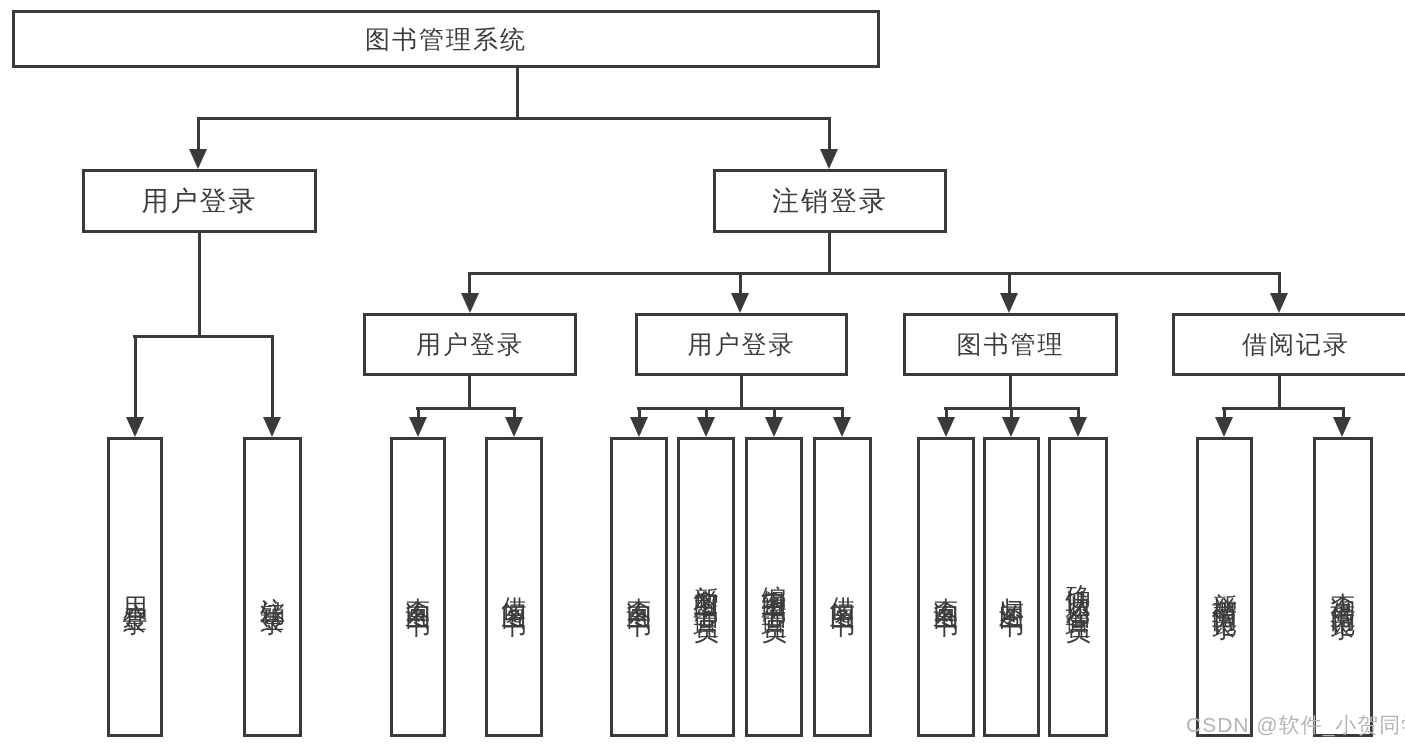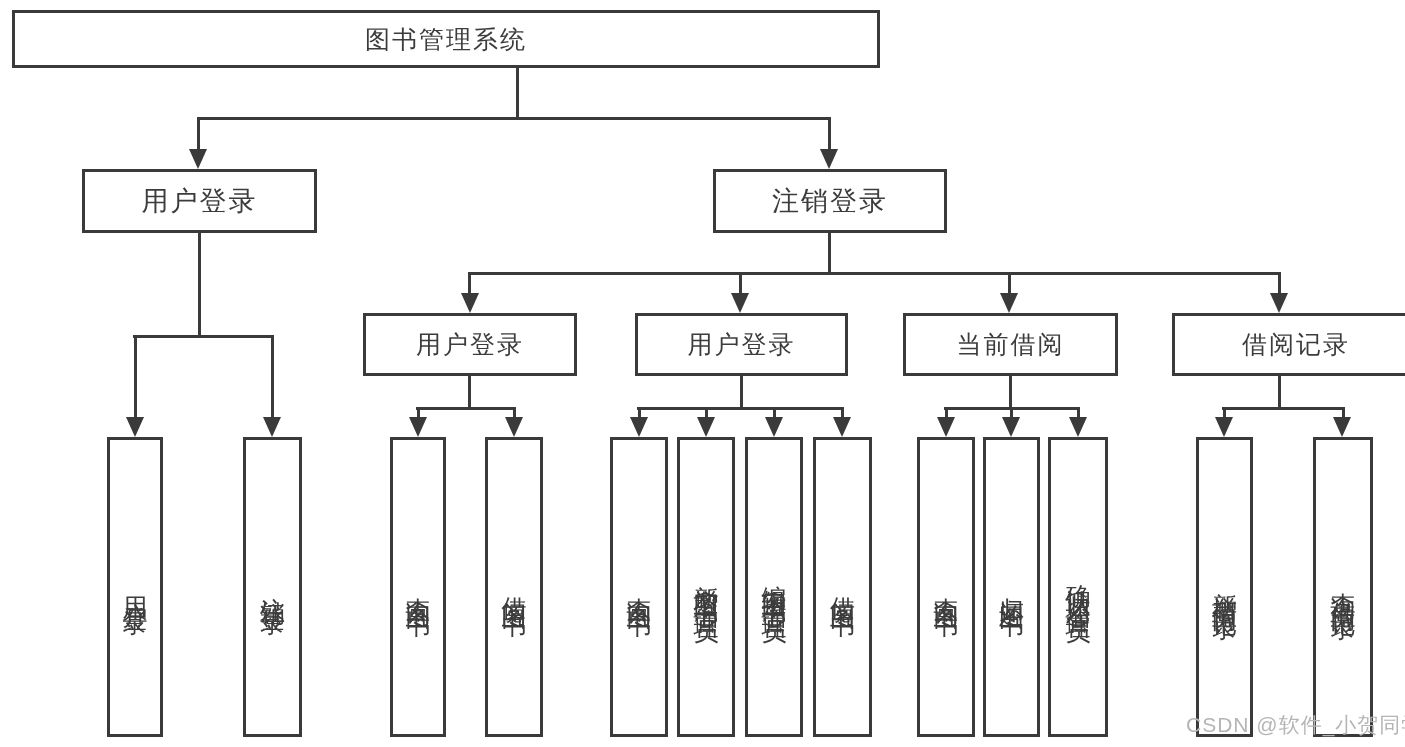--- a/index.html
+++ b/index.html
@@ -60,21 +60,21 @@
 
 <div class="canvas">
 
   <div class="box" style="left:12px; top:10px; width:868px; height:58px;">图书管理系统</div>
 
   <div class="box lvl2" style="left:82px; top:169px; width:235px; height:64px;">用户登录</div>
   <div class="box lvl2" style="left:713px; top:169px; width:234px; height:64px;">注销登录</div>
 
   <div class="box" style="left:363px; top:313px; width:214px; height:63px;">用户登录</div>
   <div class="box" style="left:635px; top:313px; width:213px; height:63px;">用户登录</div>
-  <div class="box" style="left:903px; top:313px; width:215px; height:63px;">当前借阅</div>
+  <div class="box" style="left:903px; top:313px; width:215px; height:63px;">图书管理</div>
   <div class="box" style="left:1172px; top:313px; width:248px; height:63px;">借阅记录</div>
 
   <div class="box leaf" style="left:107px; width:56px;">用户登录</div>
   <div class="box leaf" style="left:243px; width:59px;">注销登录</div>
 
   <div class="box leaf" style="left:390px; width:56px;">查询图书</div>
   <div class="box leaf" style="left:485px; width:58px;">借阅图书</div>
 
   <div class="box leaf" style="left:610px; width:58px;">查询图书</div>
   <div class="box leaf" style="left:677px; width:58px;">新增图书（管理员）</div>

